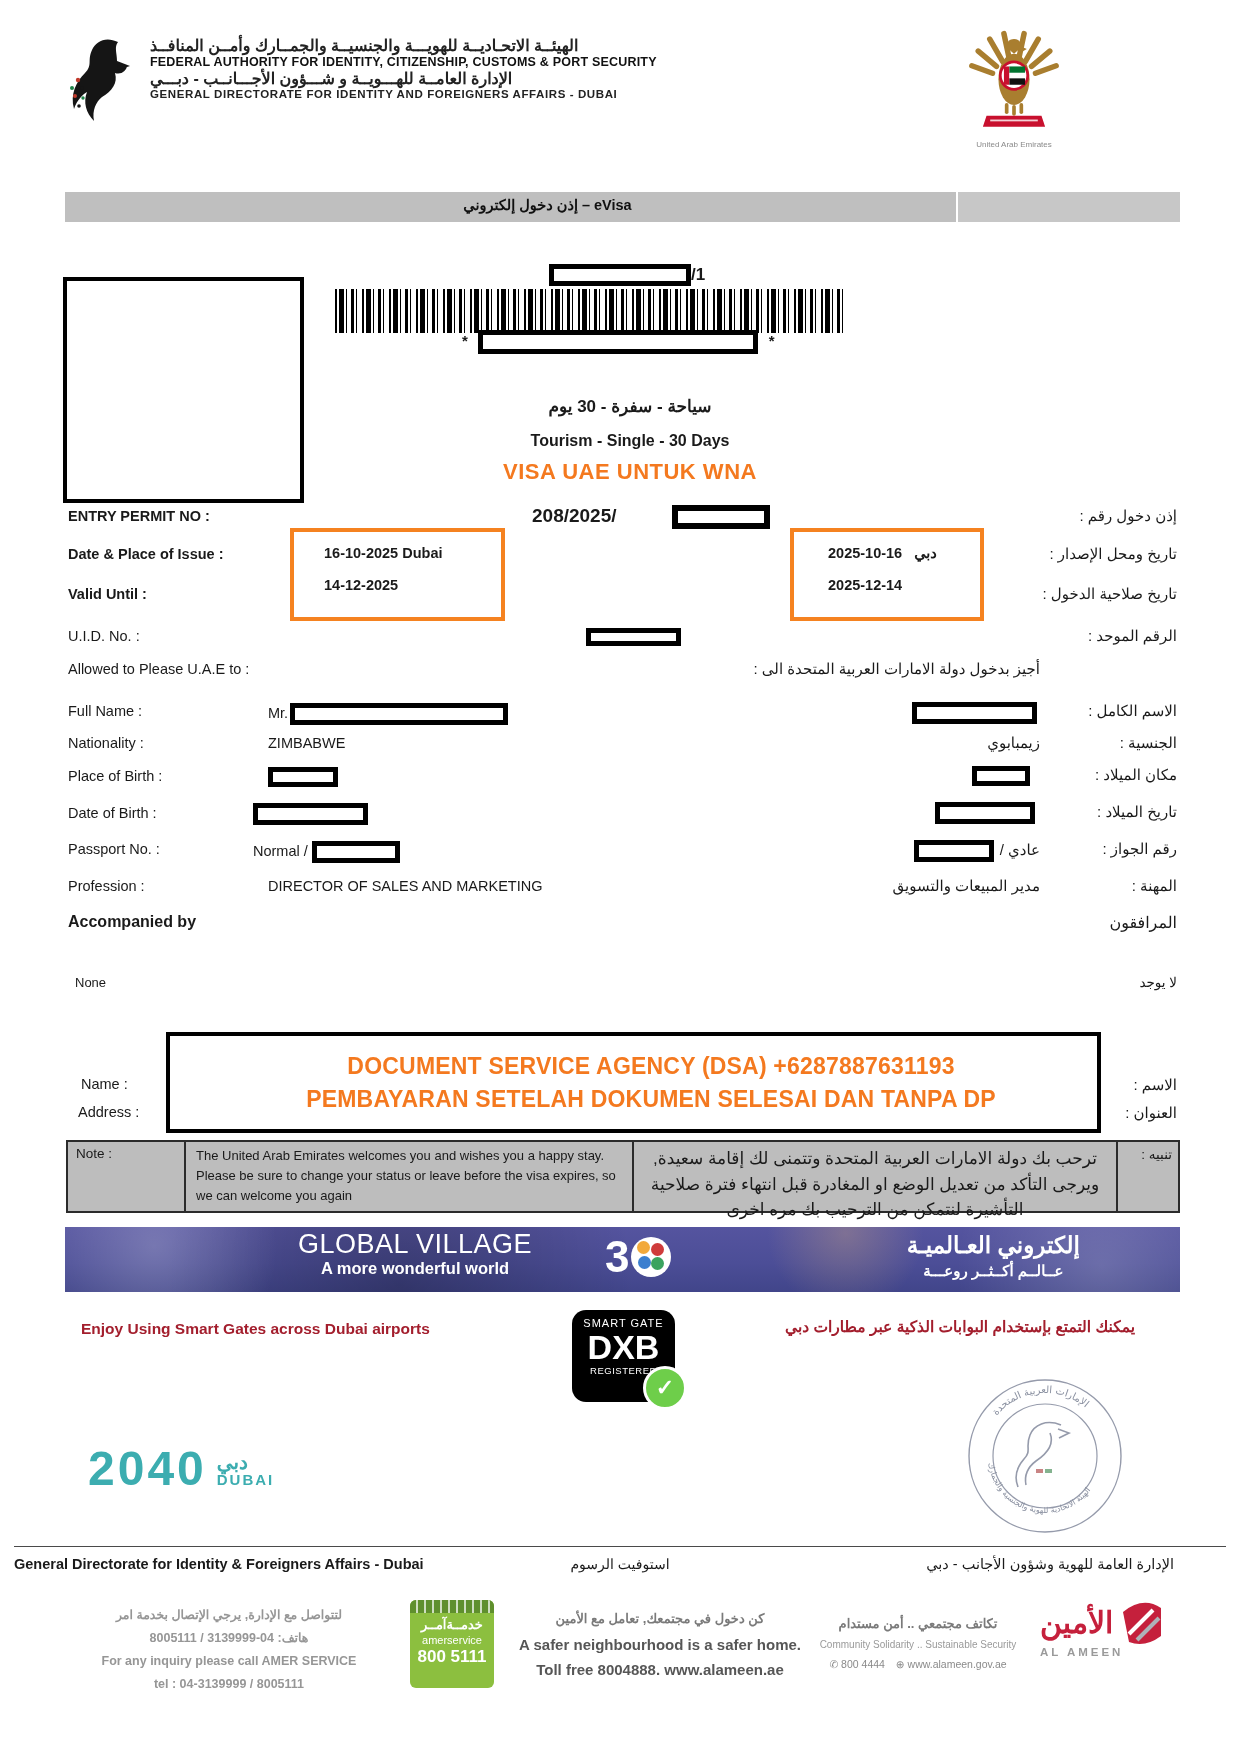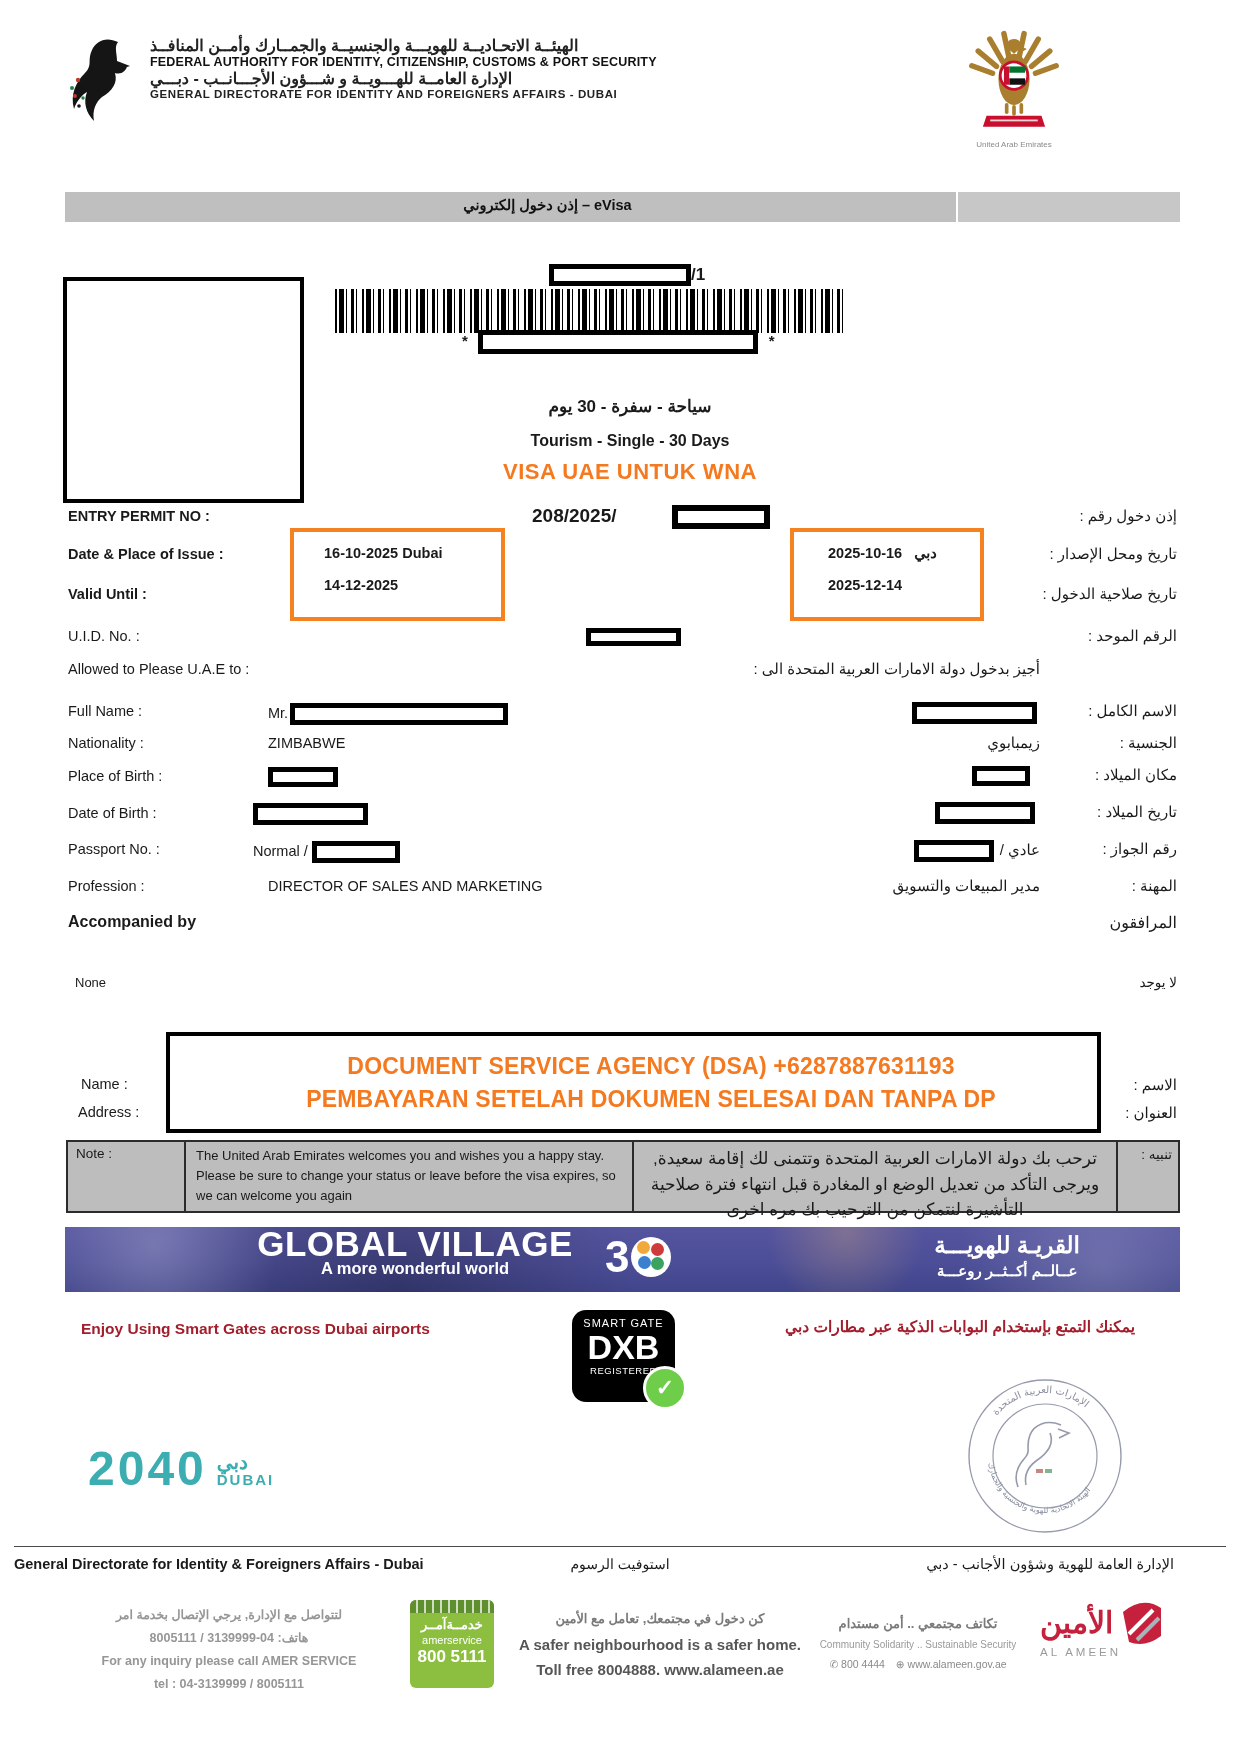--- a/index.html
+++ b/index.html
@@ -46,21 +46,21 @@
   .note .c4{width:60px;padding:4px 6px;box-sizing:border-box;font-size:13.5px;direction:rtl;}
   
   .banner{left:65px;top:1227px;width:1115px;height:65px;overflow:hidden;color:#fff;
     background:linear-gradient(180deg,#55549f 0%,#4c4e97 55%,#41458a 100%);}
   .banner::before{content:"";position:absolute;inset:0;
     background:radial-gradient(circle at 8% 30%,rgba(255,255,255,.22),transparent 12%),
                radial-gradient(circle at 93% 60%,rgba(255,255,255,.18),transparent 14%),
                radial-gradient(circle at 70% 10%,rgba(255,200,120,.25),transparent 10%),
                radial-gradient(circle at 30% 90%,rgba(0,0,0,.25),transparent 30%);}
   .gv-en{position:absolute;left:150px;top:2px;width:400px;text-align:center;}
-  .gv-title{font-size:35px;font-weight:bold;letter-spacing:.5px;line-height:30px;}
+  .gv-title{font-size:27px;font-weight:normal;letter-spacing:.5px;line-height:30px;}
   .gv-sub{font-size:16.5px;font-weight:bold;line-height:18px;}
   .gv30{position:absolute;left:540px;top:2px;display:flex;align-items:center;}
   .gv3{font-size:44px;font-weight:bold;line-height:56px;}
   .gv0{position:relative;width:40px;height:40px;background:#fff;border-radius:50%;margin-left:2px;}
   .gv0 i{position:absolute;border-radius:50%;width:13px;height:13px;}
   .gv-ar{position:absolute;right:100px;top:3px;text-align:center;direction:rtl;}
   .gv-ar-title{font-size:23px;font-weight:bold;line-height:30px;}
   .gv-ar-sub{font-size:15px;font-weight:bold;line-height:22px;}
   
   .sg-en{left:81px;top:1320px;font-size:15.5px;font-weight:bold;color:#a31e2d;}
@@ -97,21 +97,21 @@
   .safer{left:510px;top:1606px;width:300px;text-align:center;}
   .safer .a{font-size:13px;color:#7a7a7a;font-weight:bold;line-height:26px;direction:rtl;}
   .safer .e{font-size:15px;color:#565656;font-weight:bold;line-height:25px;}
   .comm{left:818px;top:1612px;width:200px;text-align:center;}
   .comm .a{font-size:13px;color:#7a7a7a;font-weight:bold;line-height:24px;direction:rtl;}
   .comm .e{font-size:10px;color:#9a9a9a;line-height:18px;}
   .comm .i{font-size:10.5px;color:#8a8a8a;line-height:20px;}
   .alameen{left:1040px;top:1600px;width:140px;}
   .alameen .row{display:flex;align-items:center;gap:6px;}
   .alameen .ar{font-size:30px;font-weight:bold;color:#c5203c;direction:rtl;line-height:40px;}
-  .alameen .en{font-size:11.5px;color:#9a9a9a;letter-spacing:3px;font-weight:normal;}
+  .alameen .en{font-size:11.5px;color:#9a9a9a;letter-spacing:3px;font-weight:bold;}
 </style>
 </head>
 <body>
 
 <div class="page">
 
   <div class="abs" style="left:58px;top:36px;width:88px;height:94px;">
     <svg width="88" height="94" viewBox="0 0 88 94">
       <path d="M60 6 C48 0 38 5 34 14 C29 25 35 29 27 37 C18 46 12 58 16 73 C19 64 25 58 29 56 C25 66 28 77 36 85 C34 74 38 66 44 61 C54 55 60 47 57 37 C63 39 69 35 69 29 C65 31 61 29 59 25 C59 17 56 11 60 6 Z" fill="#151515"></path>
       <path d="M59 25 L72 30 L60 34 Z" fill="#151515"></path>
@@ -283,21 +283,21 @@
     <div class="gv30">
       <span class="gv3">3</span>
       <span class="gv0">
         <i style="left:6px;top:4px;background:#f2a93b;"></i>
         <i style="left:20px;top:6px;background:#cf3b3b;"></i>
         <i style="left:7px;top:19px;background:#3b7fcf;"></i>
         <i style="left:20px;top:20px;background:#3ba35f;"></i>
       </span>
     </div>
     <div class="gv-ar">
-      <div class="gv-ar-title">القريـة للهويـــة</div>
+      <div class="gv-ar-title">إلكتروني العـالميـة</div>
       <div class="gv-ar-sub">عــالــم أكــثــر روعـــة</div>
     </div>
   </div>
 
   <span class="abs sg-en">Enjoy Using Smart Gates across Dubai airports</span>
   <span class="abs sg-ar">يمكنك التمتع بإستخدام البوابات الذكية عبر مطارات دبي</span>
   <div class="abs dxb">
     <div class="t">SMART GATE</div>
     <div class="c">DXB</div>
     <div class="r">REGISTERED</div>

